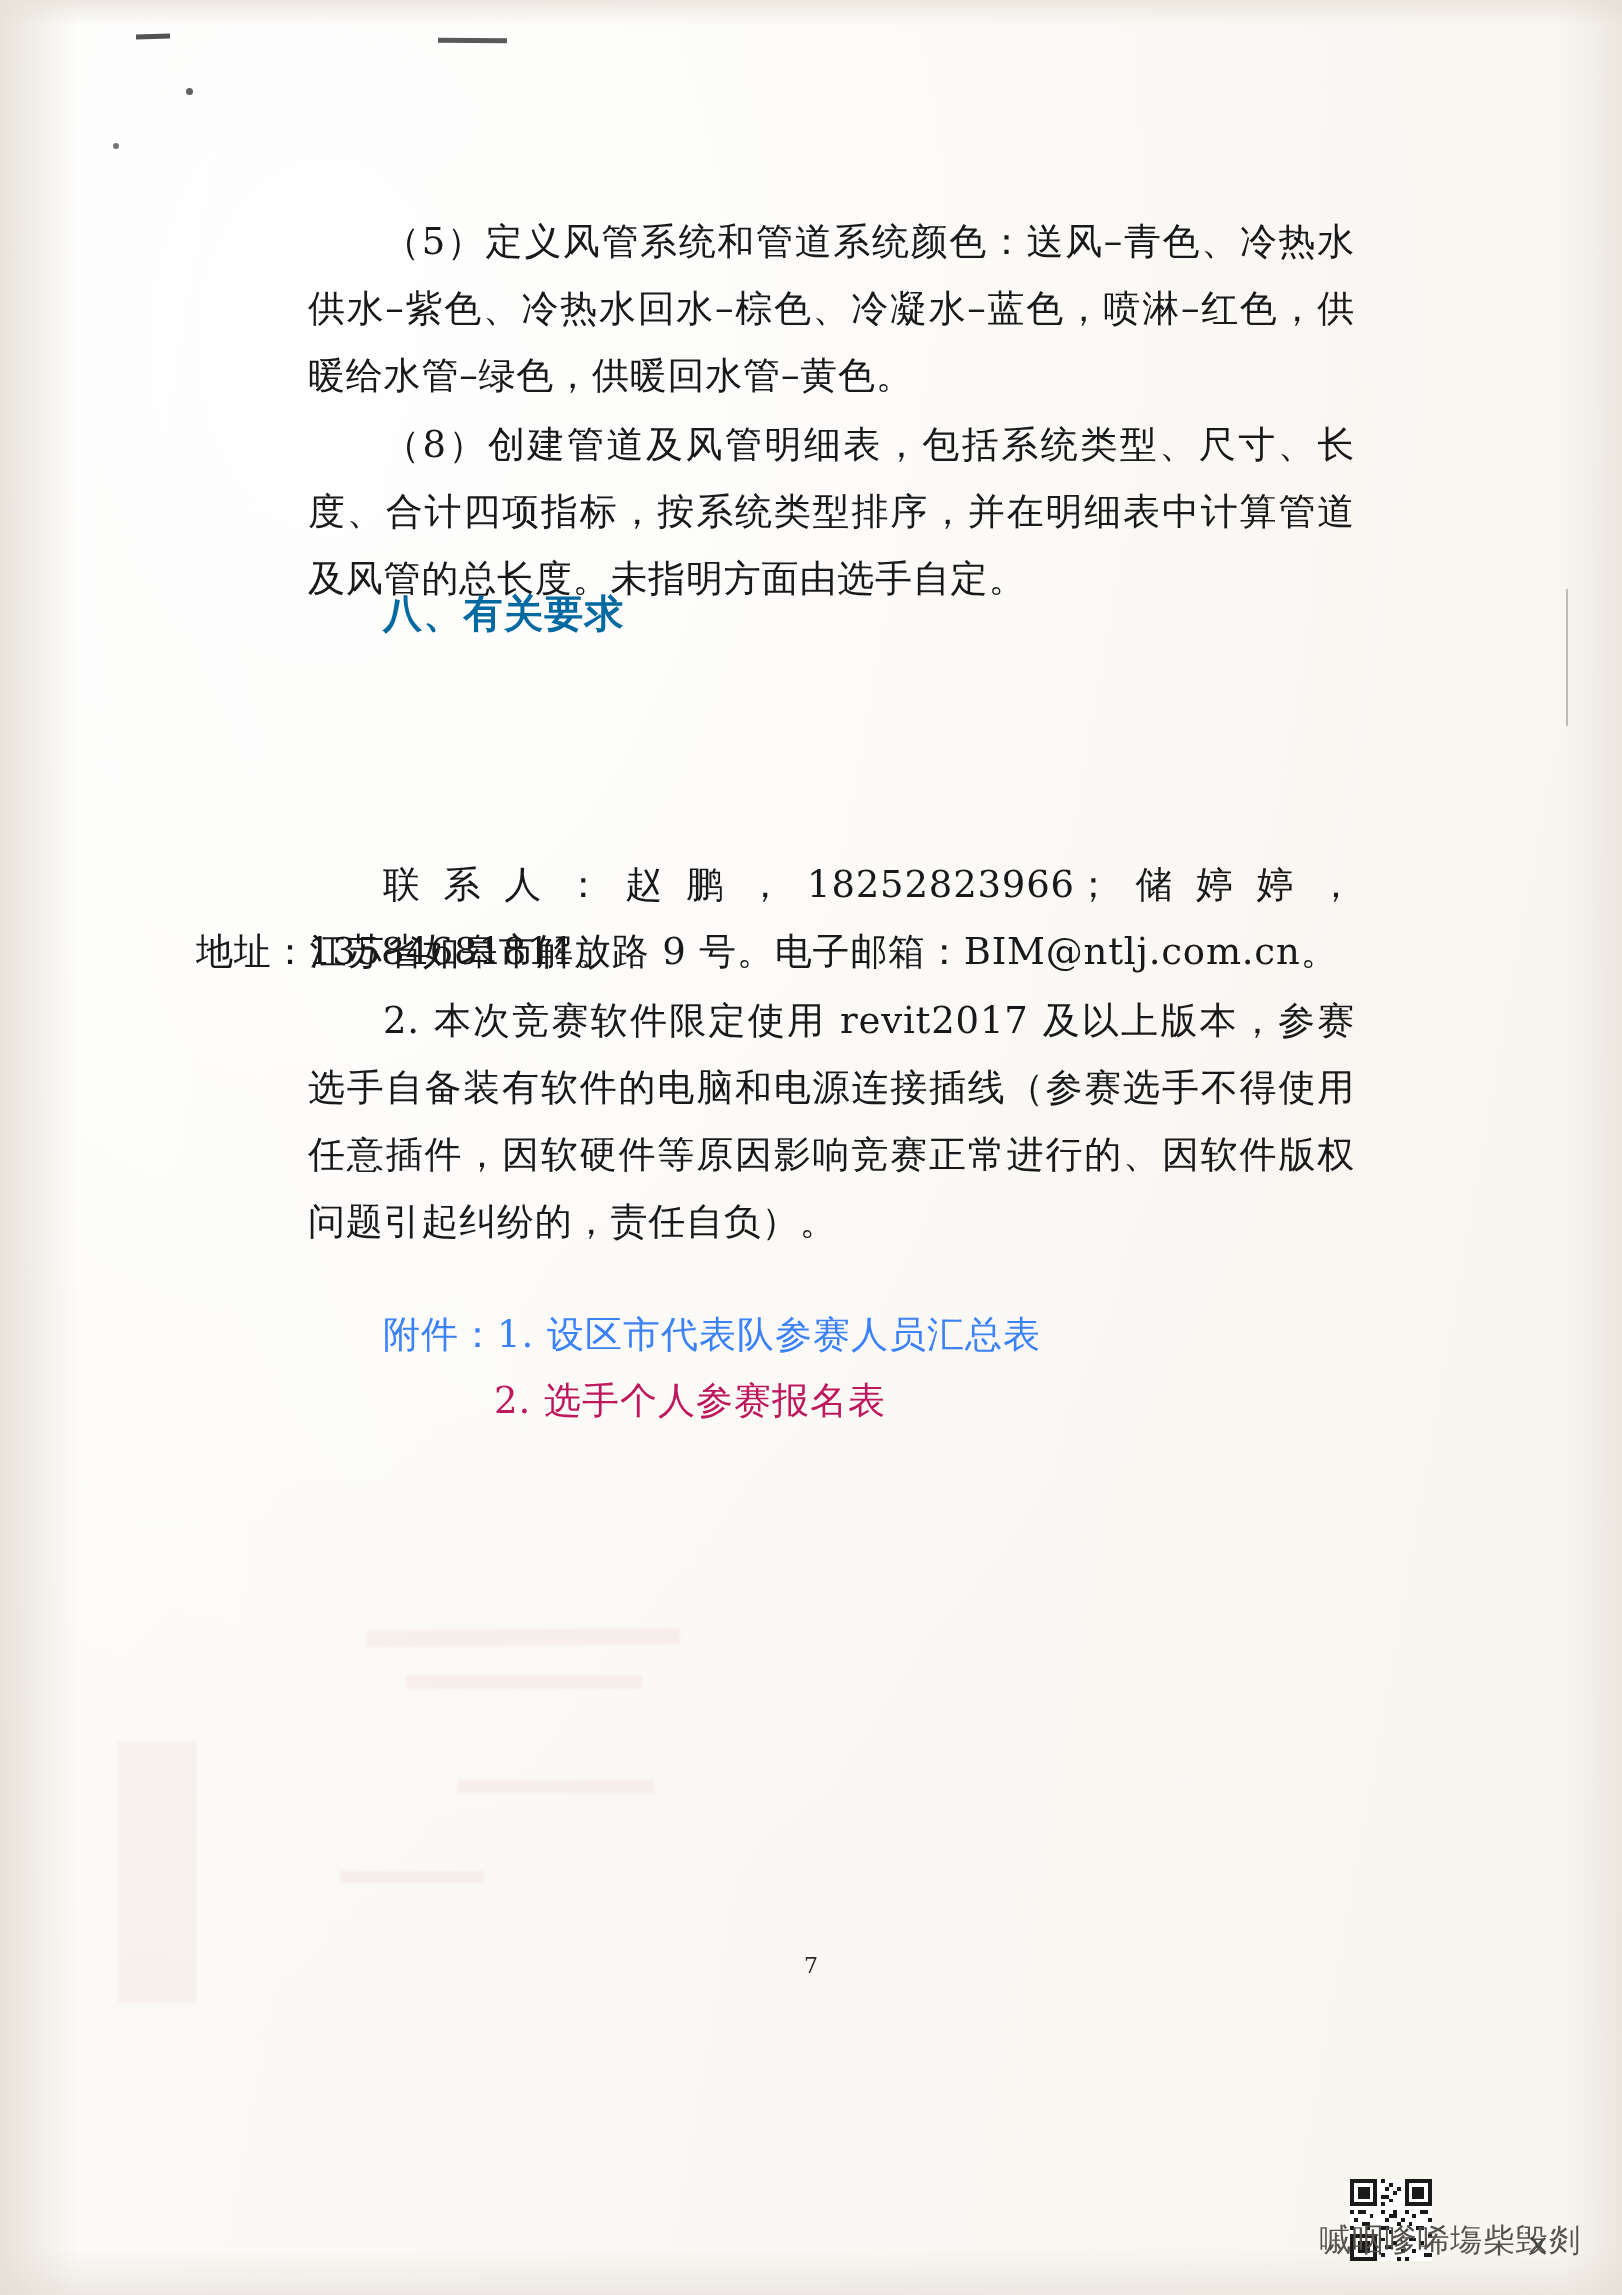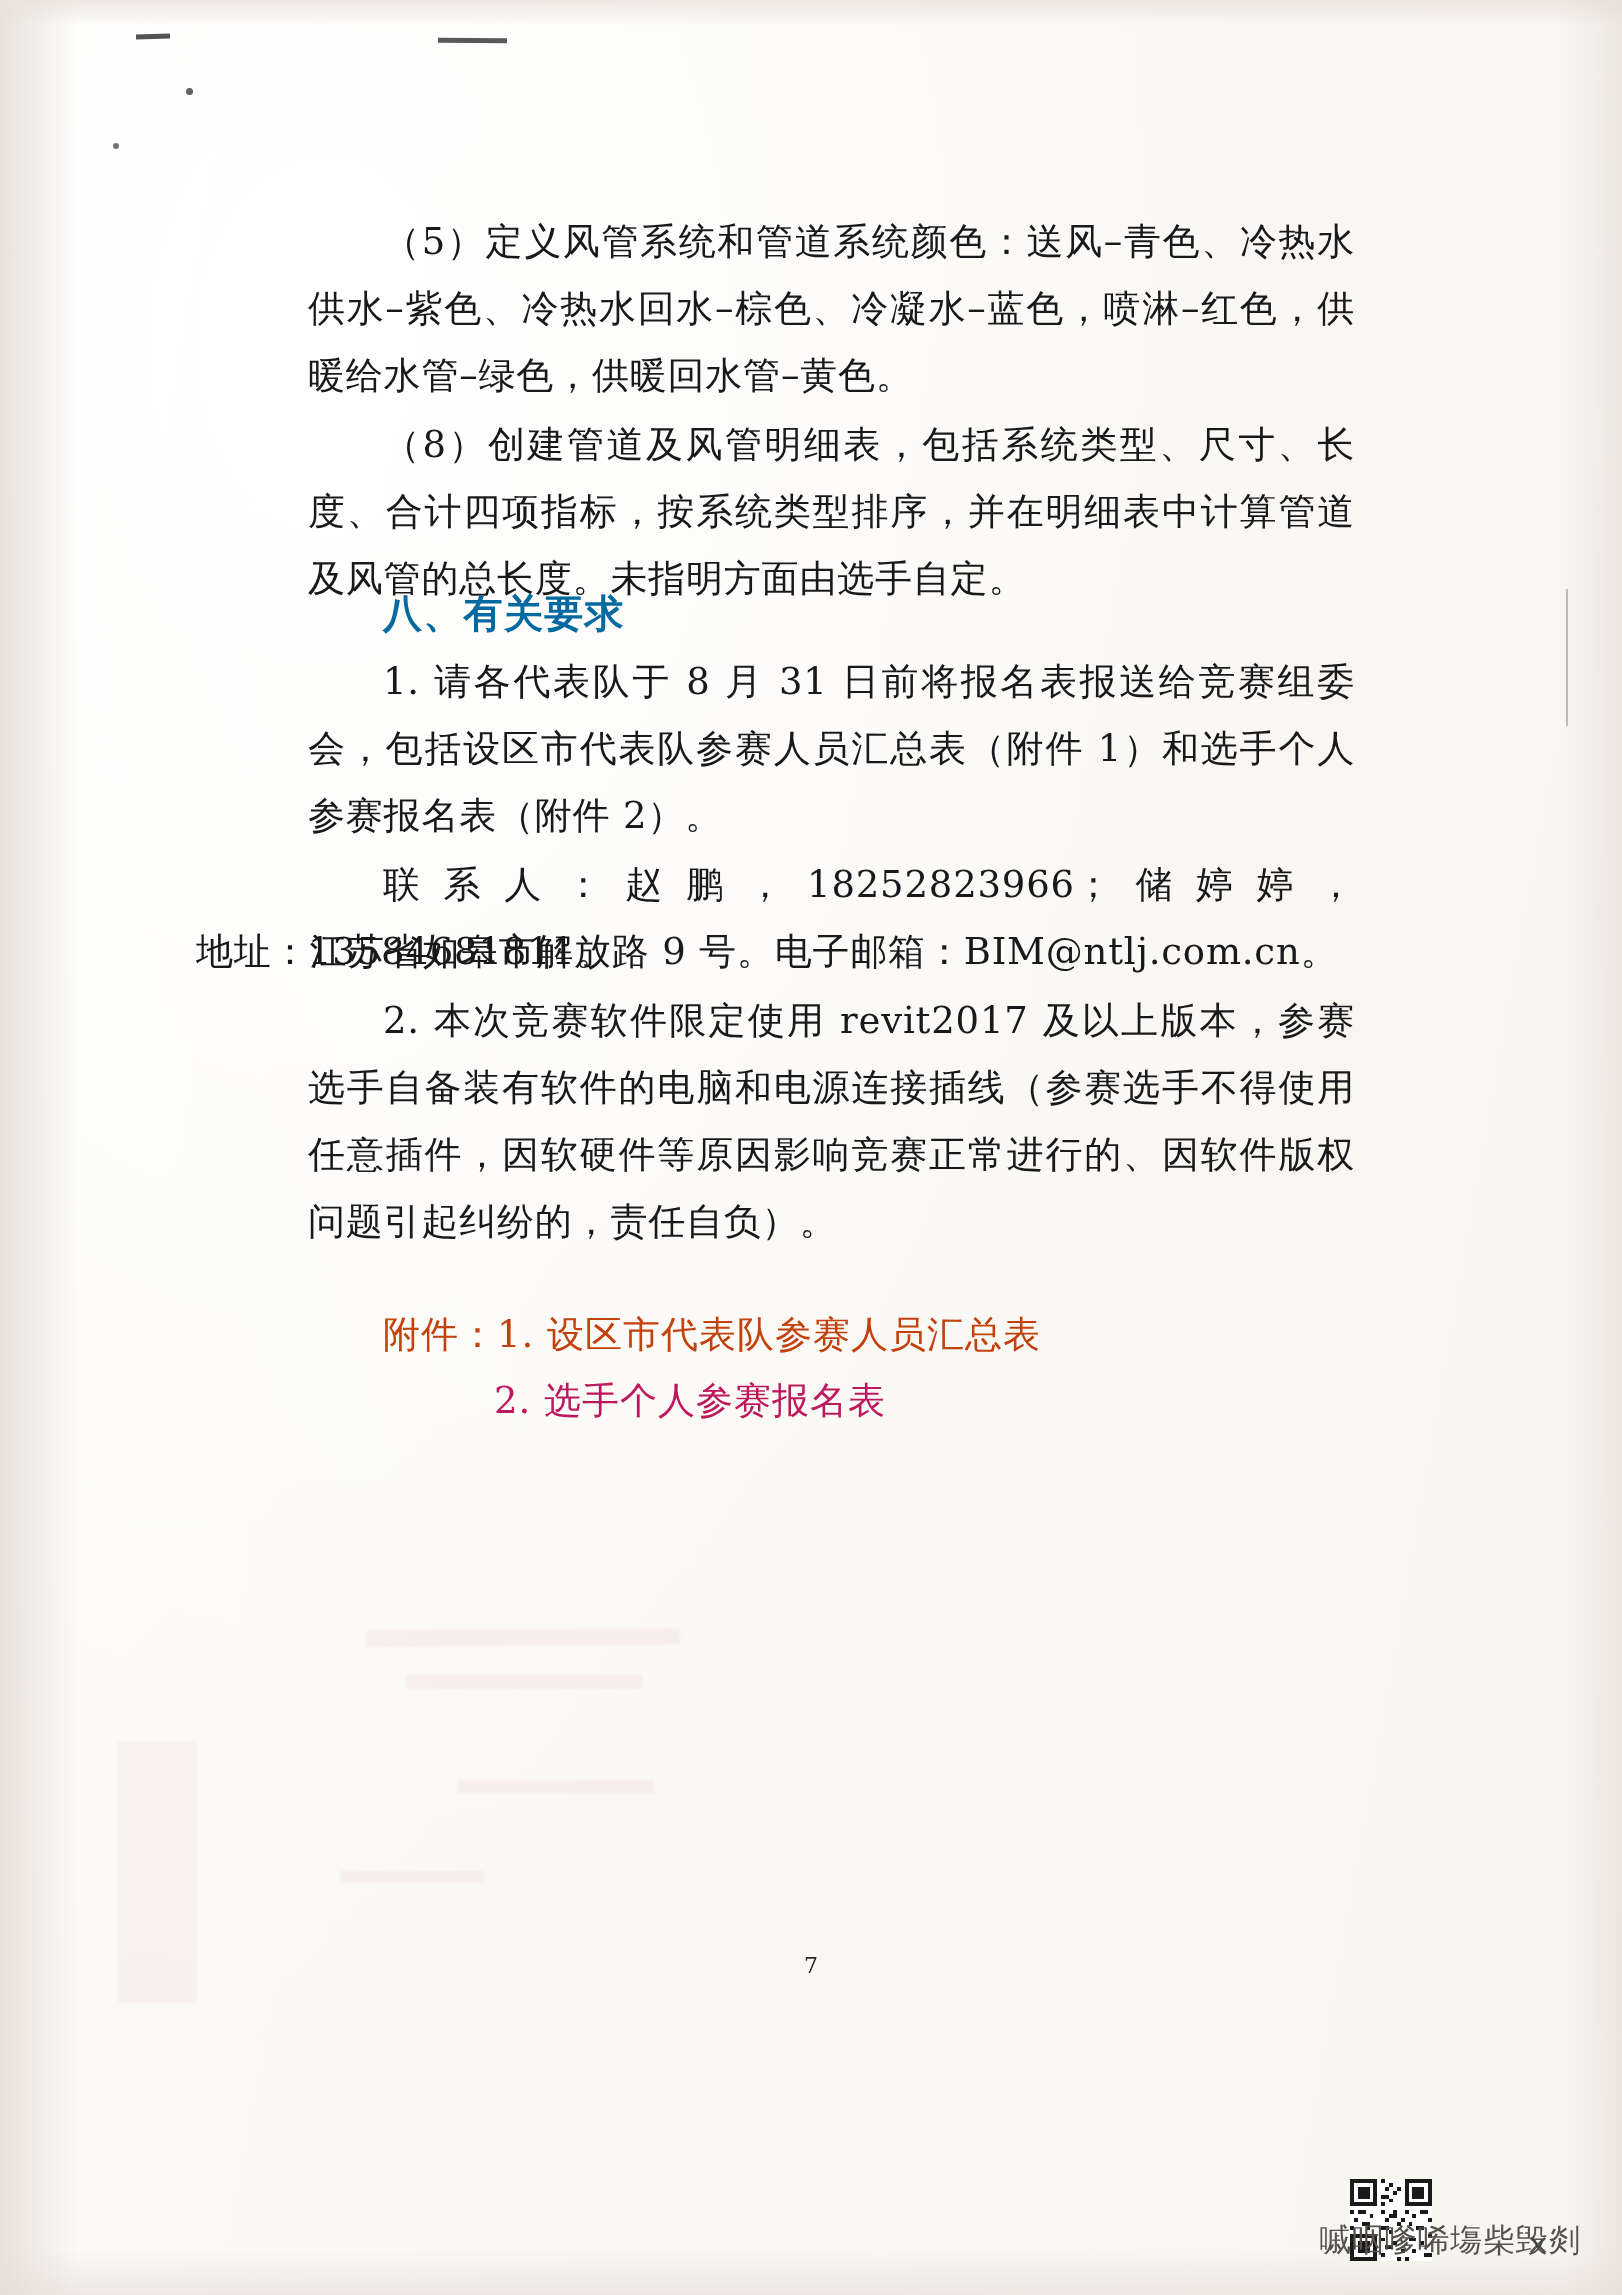--- a/index.html
+++ b/index.html
@@ -121,21 +121,21 @@
     color: #0369a1;
     font-family: "DejaVu Serif", "Liberation Serif", serif;
     font-size: 39px;
     font-weight: bold;
     line-height: 65px;
     letter-spacing: 1.3px;
   }
   .attach-head {
     position: absolute;
     left: 383px;
-    color: #c2410c;
+    color: #3b82f6;
     font-family: "DejaVu Serif", "Liberation Serif", serif;
     font-size: 37px;
     line-height: 65px;
     letter-spacing: 1px;
   }
   .attach-item {
     position: absolute;
     left: 494px;
     color: #be185d;
     font-family: "DejaVu Serif", "Liberation Serif", serif;
@@ -218,21 +218,20 @@
   <div class="ghost g5"></div>
 
   <div class="content">
 
     <div class="body-text indent2" style="top: 208px; text-indent: 75px;">（5）定义风管系统和管道系统颜色：送风–青色、冷热水供水–紫色、冷热水回水–棕色、冷凝水–蓝色，喷淋–红色，供暖给水管–绿色，供暖回水管–黄色。</div>
 
     <div class="body-text indent2" style="top: 411px; text-indent: 75px;">（8）创建管道及风管明细表，包括系统类型、尺寸、长度、合计四项指标，按系统类型排序，并在明细表中计算管道及风管的总长度。未指明方面由选手自定。</div>
 
     <div class="heading" style="top: 581px; text-indent: 75px;">八、有关要求</div>
 
-    <div class="body-text" style="top: 648px; text-indent: 75px;">1. 请各代表队于 8 月 31 日前将报名表报送给竞赛组委会，包括设区市代表队参赛人员汇总表（附件 1）和选手个人参赛报名表（附件 2）。</div>
 
     <div class="body-text" style="top: 851px; text-indent: 75px;">联系人：赵鹏，18252823966；储婷婷，13584681811。</div>
 
     <div class="body-text" style="top: 918px; left: 196px; width: 1171px; text-indent: 0;">地址：江苏省如皋市解放路 9 号。电子邮箱：BIM@ntlj.com.cn。</div>
 
     <div class="body-text" style="top: 987px; text-indent: 75px;">2. 本次竞赛软件限定使用 revit2017 及以上版本，参赛选手自备装有软件的电脑和电源连接插线（参赛选手不得使用任意插件，因软硬件等原因影响竞赛正常进行的、因软件版权问题引起纠纷的，责任自负）。</div>
 
     <div class="attach-head" style="top: 1302px;">附件：1. 设区市代表队参赛人员汇总表</div>
 
     <div class="attach-item" style="top: 1368px;">2. 选手个人参赛报名表</div>

